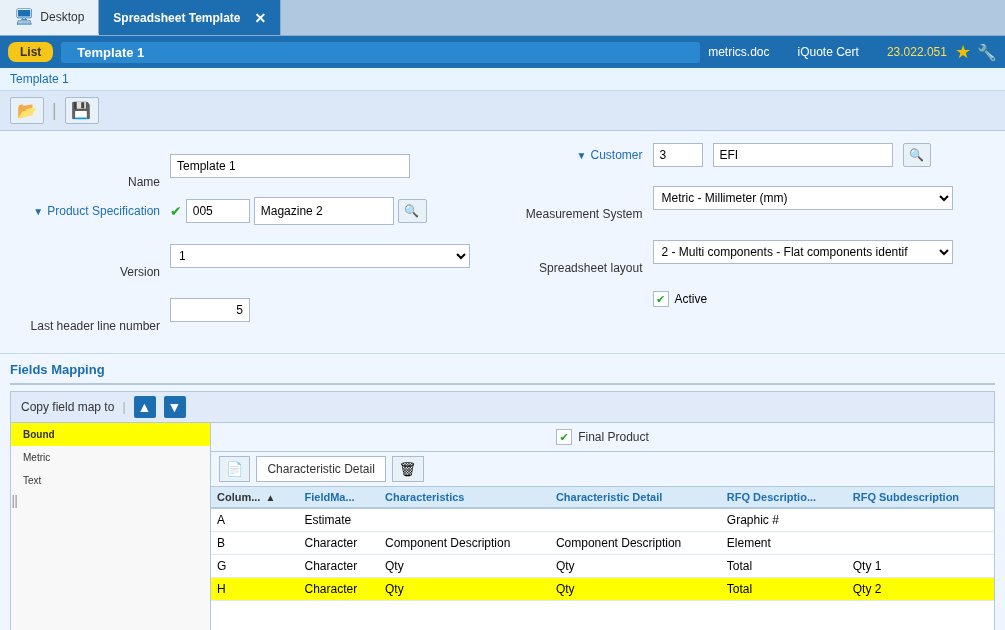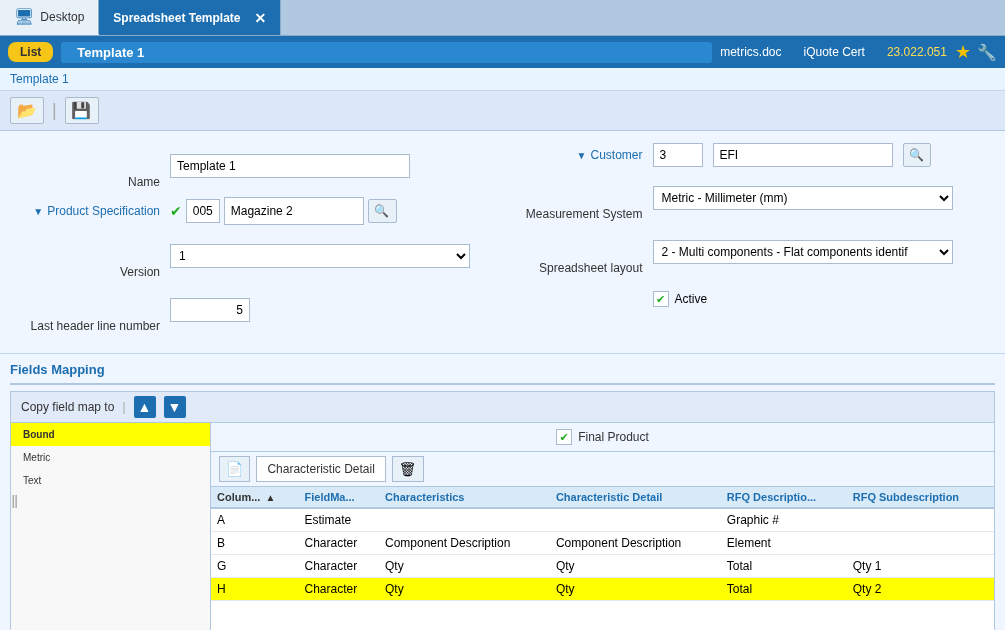--- a/index.html
+++ b/index.html
@@ -56,21 +56,21 @@
     .nav-title {
       background: #2a88d0;
       color: white;
       padding: 3px 16px;
       border-radius: 3px;
       font-size: 13px;
       font-weight: bold;
       flex: 1;
     }
     .nav-right {
-      display: flex; align-items: center; gap: 22px; color: white; font-size: 12px;
+      display: flex; align-items: center; gap: 28px; color: white; font-size: 12px;
     }
     .nav-version { color: #ffdd55; font-size: 12px; }
     .nav-icons { display: flex; gap: 6px; align-items: center; }
     .star-icon { color: #f0c000; font-size: 18px; }
     .tool-icon { color: white; font-size: 16px; }
 
     
     .breadcrumb {
       background: #e8f4ff;
       padding: 4px 10px;
@@ -151,21 +151,21 @@
       cursor: pointer;
       font-size: 12px;
       height: 24px;
       border-radius: 2px;
       color: #555;
     }
     .product-spec-row {
       display: flex; align-items: center; gap: 4px;
     }
     .check-green { color: #22aa22; font-size: 14px; }
-    .product-code { border: 1px solid #aabbd0; padding: 3px 6px; background: white; width: 34px; height: 24px; }
+    .product-code { border: 1px solid #aabbd0; padding: 3px 6px; background: white; width: 64px; height: 24px; }
     .product-name { border: 1px solid #aabbd0; padding: 3px 6px; background: white; width: 140px; height: 28px; }
     .checkbox-row { display: flex; align-items: center; gap: 6px; }
     .checkbox-green {
       width: 16px; height: 16px;
       border: 1px solid #aabbd0;
       background: white;
       display: flex; align-items: center; justify-content: center;
       font-size: 11px; color: #22aa22;
     }
 

